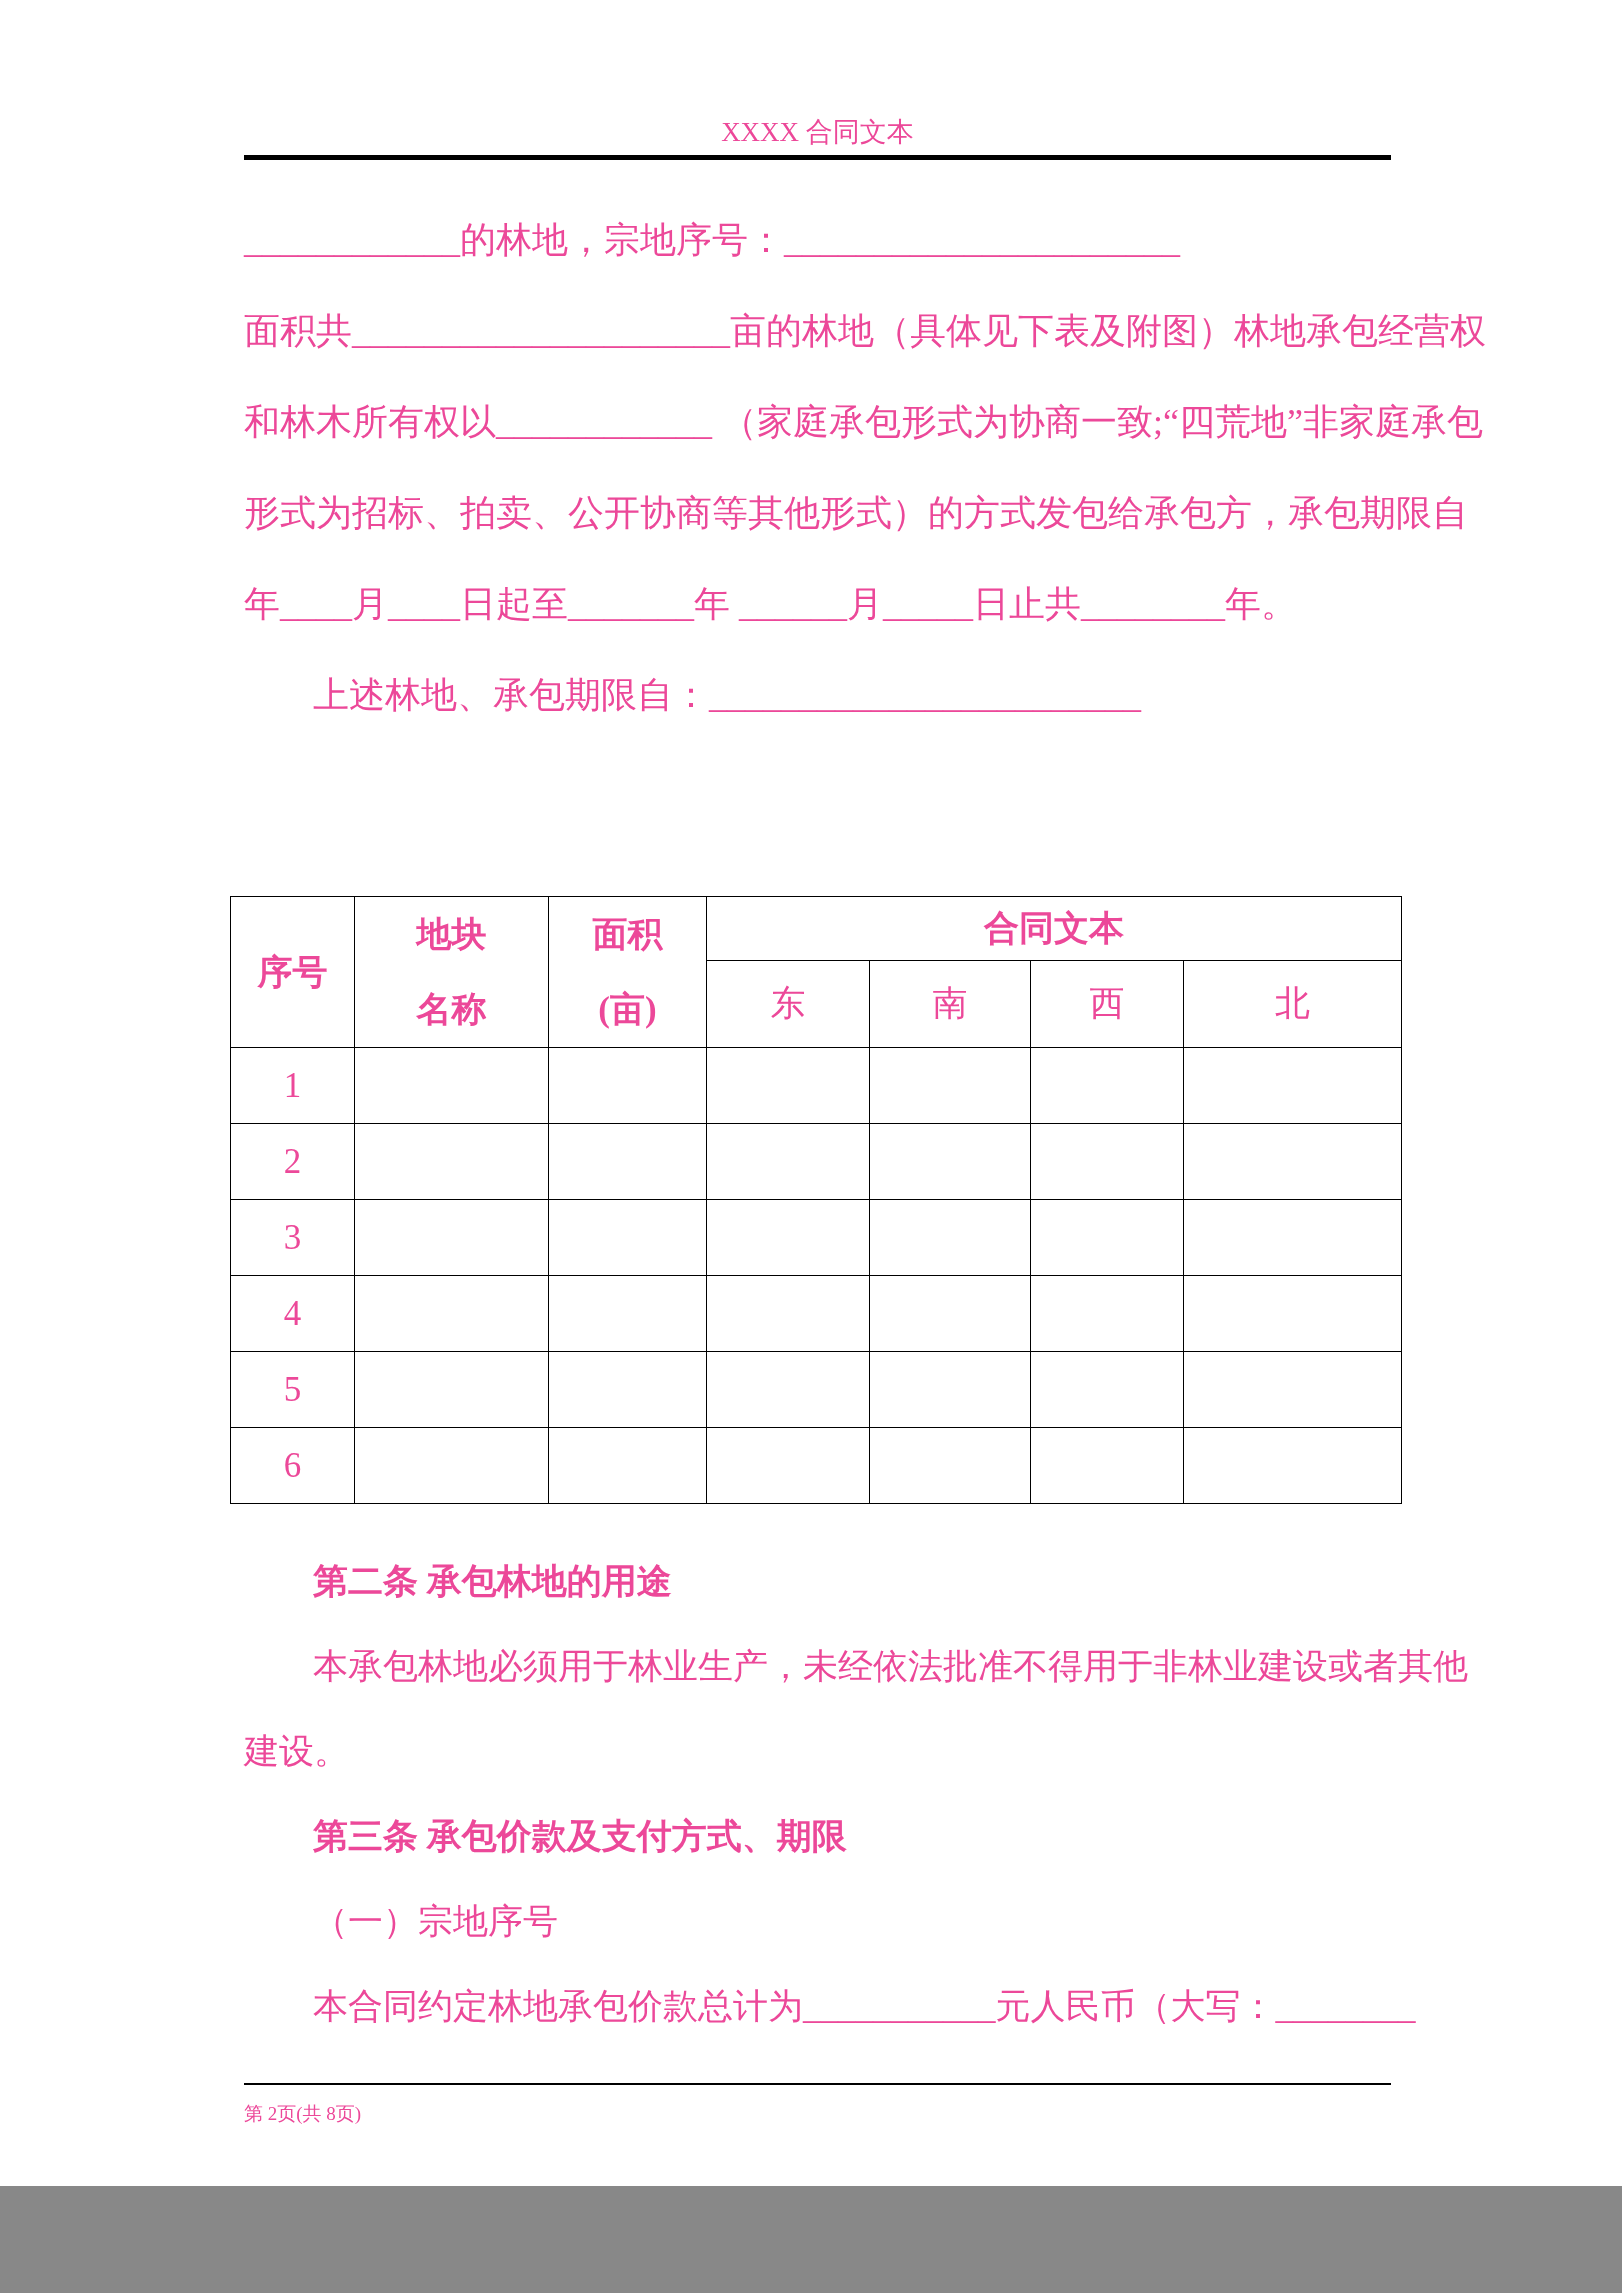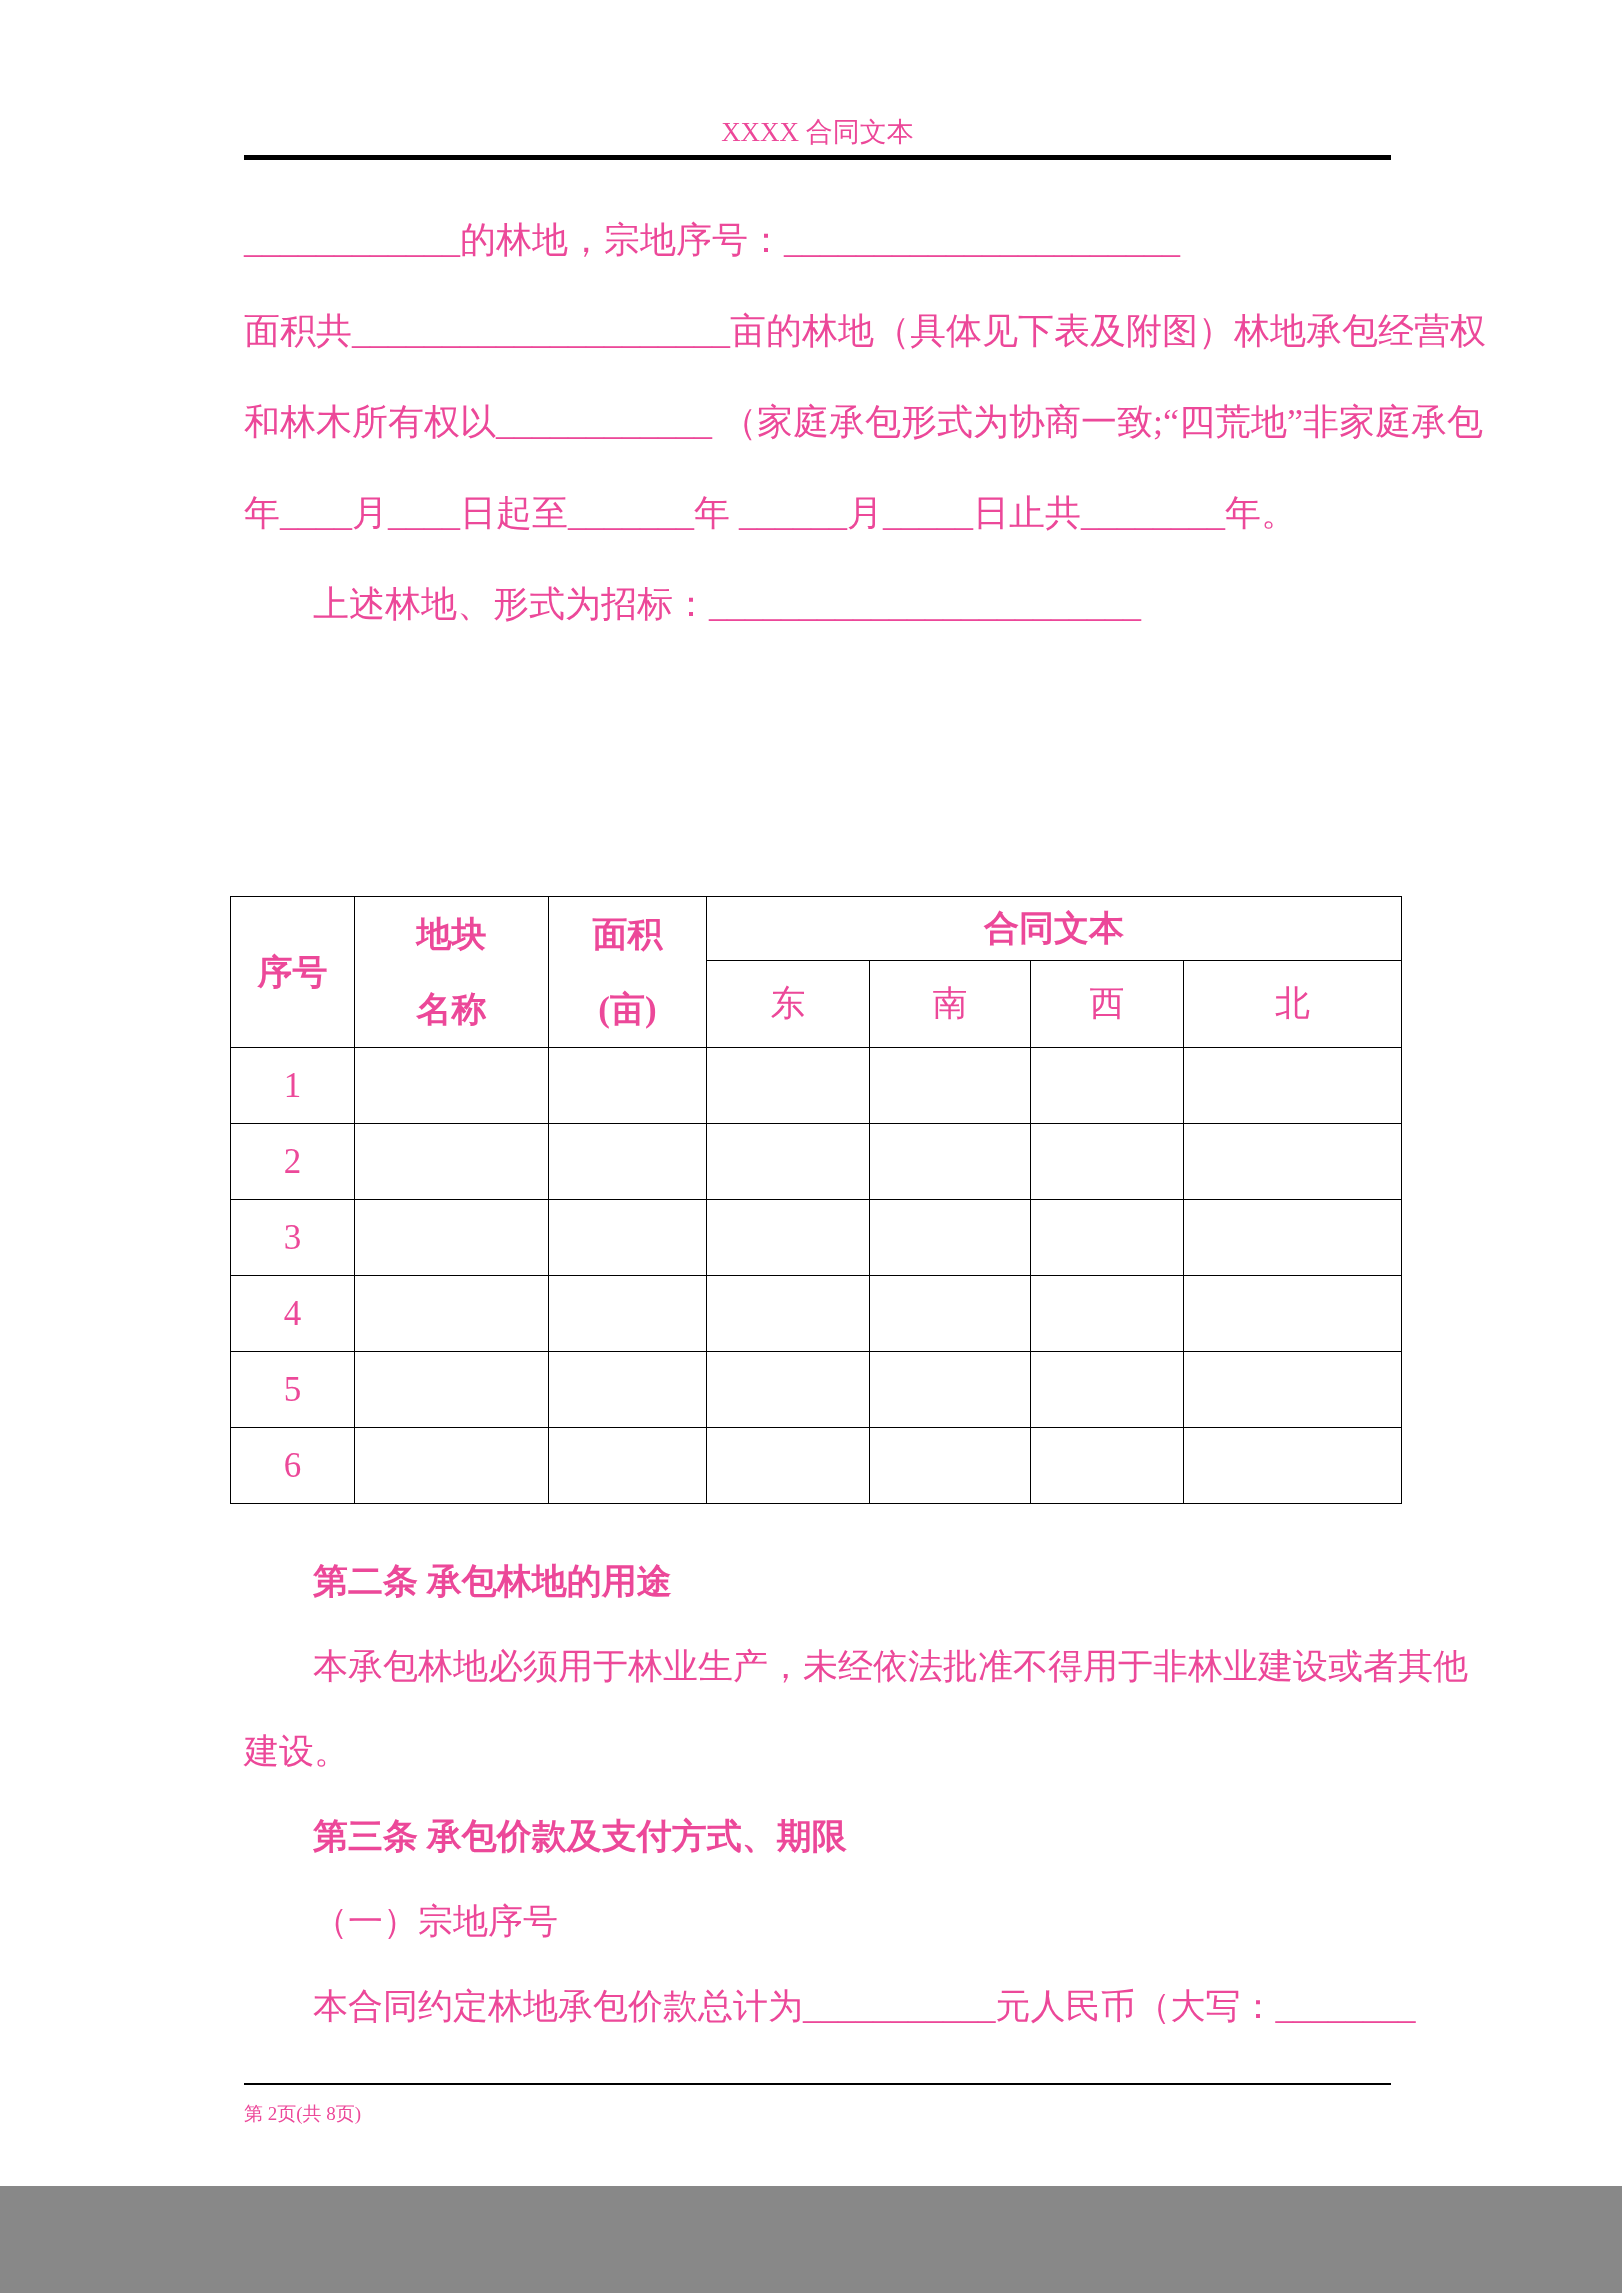--- a/index.html
+++ b/index.html
@@ -53,22 +53,23 @@
 <div class="page">
 
   <div class="header">
     <span>XXXX 合同文本</span>
   </div>
 
   <div class="intro">
     <div>____________的林地，宗地序号：______________________</div>
     <div>面积共_____________________亩的林地（具体见下表及附图）林地承包经营权</div>
     <div>和林木所有权以____________ （家庭承包形式为协商一致;“四荒地”非家庭承包</div>
+    <div>形式为招标、拍卖、公开协商等其他形式）的方式发包给承包方，承包期限自</div>
     <div>年____月____日起至_______年 ______月_____日止共________年。</div>
-    <div class="indent">上述林地、形式为招标：________________________</div>
+    <div class="indent">上述林地、承包期限自：________________________</div>
   </div>
 
   <table class="plots">
     <colgroup>
       <col style="width:124px">
         <col style="width:194px">
         <col style="width:158px">
       <col style="width:163px">
         <col style="width:161px">
         <col style="width:153px">

